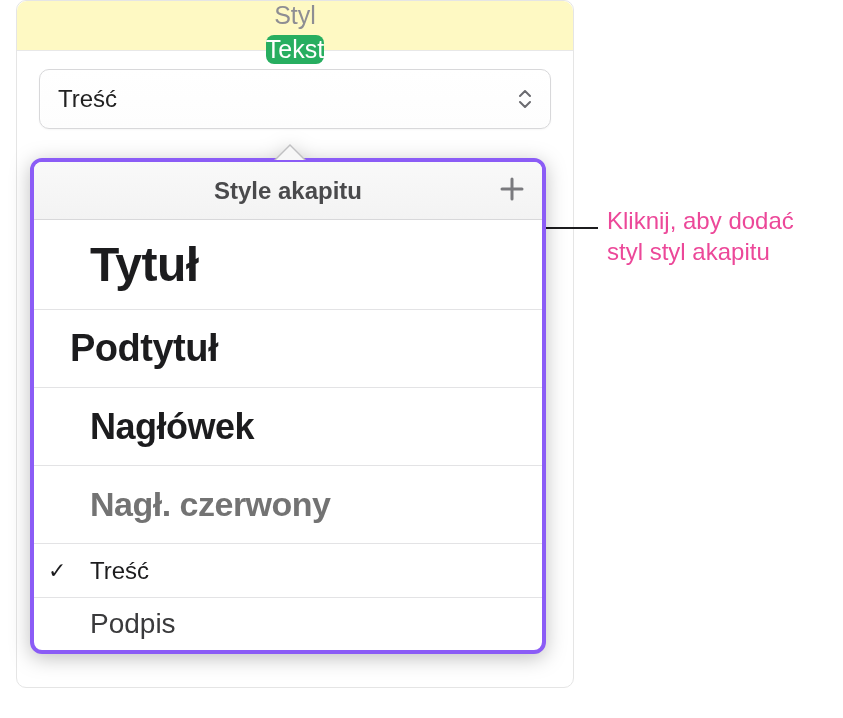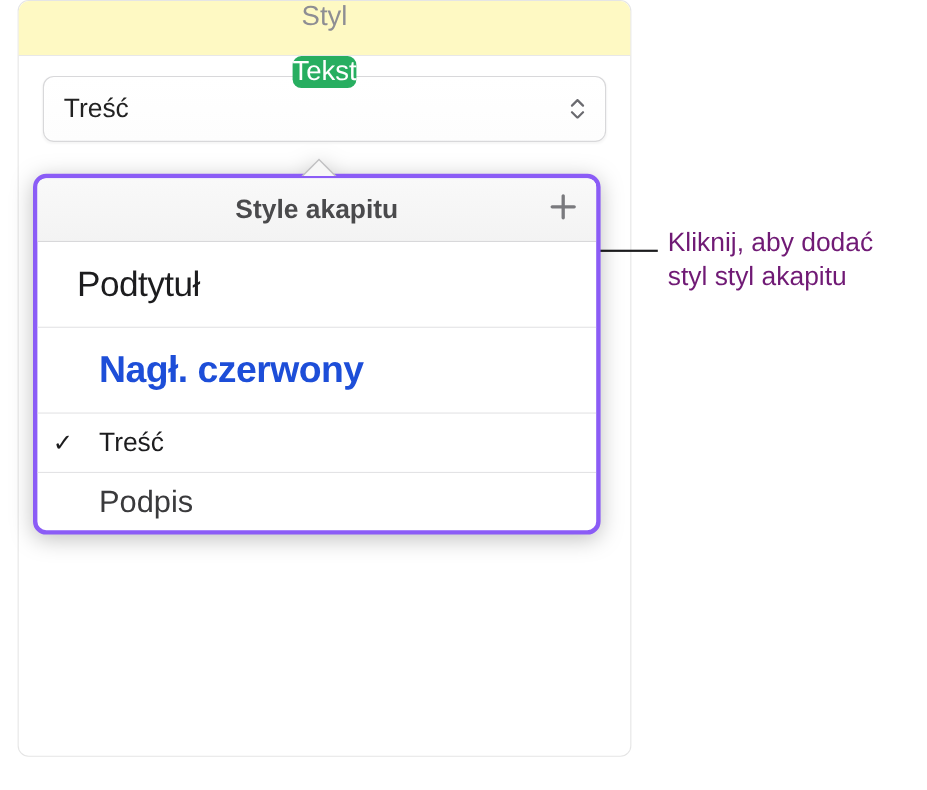--- a/index.html
+++ b/index.html
@@ -46,21 +46,21 @@
       height: 100%;
       display: flex;
       align-items: center;
       justify-content: center;
       cursor: pointer;
     }
     .tab.active {
       background: #27ae60;
       color: #fff;
       border-radius: 8px;
-      margin: 21px 4px;
+      margin: 5px 4px;
       height: calc(100% - 10px);
       font-weight: 500;
     }
     .tab.active .tab-label { color: #fff; }
 
     
     .dropdown-area {
       padding: 18px 22px 28px 22px;
     }
     .dropdown-btn {
@@ -179,43 +179,43 @@
       position: absolute;
       left: 14px;
       top: 50%;
       transform: translateY(-50%);
       font-size: 22px;
       color: #1c1c1e;
     }
 
     
     .s-tytul { font-size: 48px; font-weight: 800; letter-spacing: -0.5px; min-height: 90px; }
-    .s-podtytul { font-size: 32px; font-weight: 400; letter-spacing: -0.5px; min-height: 78px; padding-left: 36px; }
+    .s-podtytul { font-size: 38px; font-weight: 700; letter-spacing: -0.5px; min-height: 78px; padding-left: 36px; }
     .s-naglowek { font-size: 36px; font-weight: 700; letter-spacing: -0.5px; min-height: 78px; }
-    .s-czerwony { font-size: 34px; font-weight: 700; color: #1d4ed8; letter-spacing: -0.5px; min-height: 78px; text-align: right; }
+    .s-czerwony { font-size: 34px; font-weight: 700; color: #737373; letter-spacing: -0.5px; min-height: 78px; text-align: right; }
     .s-tresc { font-size: 24px; font-weight: 400; min-height: 54px; padding-top:10px; padding-bottom:10px;}
     .s-podpis { font-size: 28px; font-weight: 400; min-height: 52px; padding-top:8px; padding-bottom:8px; color:#3a3a3c;}
 
     
     .callout-line {
       position: absolute;
       left: 538px;
       top: 227px;
       width: 60px;
       height: 2px;
       background: #1c1c1e;
     }
     .callout-text {
       position: absolute;
       left: 607px;
       top: 205px;
       width: 226px;
       font-size: 24px;
       line-height: 1.3;
-      color: #701a75;
+      color: #ec4899;
     }
   </style>
 </head>
 <body>
 
 <div class="stage">
 
   <div class="panel">
 
     <div class="tabs">
@@ -254,22 +254,28 @@
           <span>
             <svg width="26" height="26" viewBox="0 0 26 26">
               <line x1="13" y1="3" x2="13" y2="23" stroke="currentColor" stroke-width="3" stroke-linecap="round"></line>
               <line x1="3" y1="13" x2="23" y2="13" stroke="currentColor" stroke-width="3" stroke-linecap="round"></line>
             </svg>
           </span>
         </div>
       </div>
       <ul class="style-list">
 
+      <li class="style-item s-tytul">
+            <span>Tytuł</span>
+          </li>
           <li class="style-item s-podtytul">
             <span>Podtytuł</span>
+          </li>
+          <li class="style-item s-naglowek">
+            <span>Nagłówek</span>
           </li>
           <li class="style-item s-czerwony">
             <span>Nagł. czerwony</span>
           </li>
           <li class="style-item s-tresc">
             <span class="checkmark">✓</span>
             <span>Treść</span>
           </li>
           <li class="style-item s-podpis">
             <span>Podpis</span>

